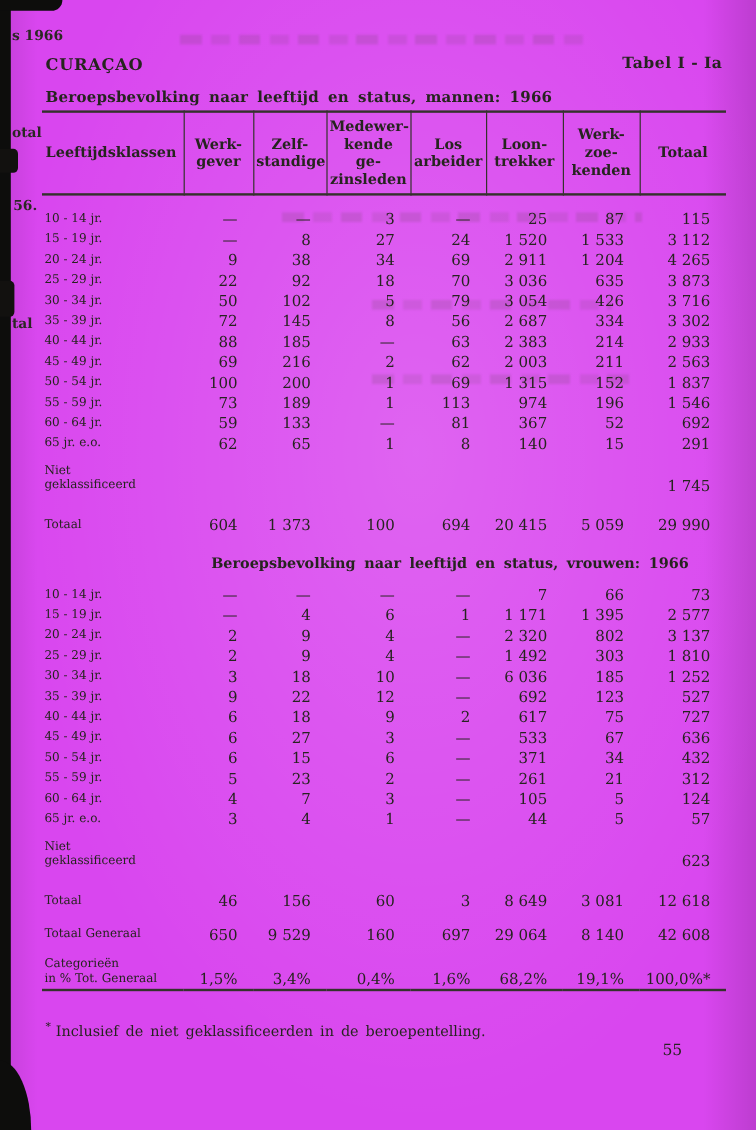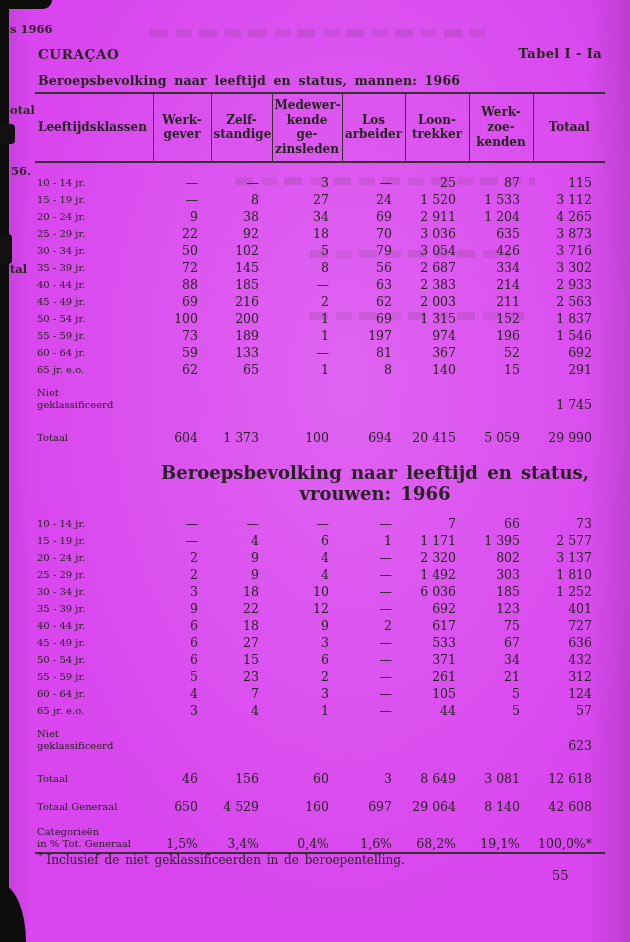--- a/index.html
+++ b/index.html
@@ -65,21 +65,21 @@
   .stat-table th.h-label { border-left:none; text-align:left; padding-left:3px; }
   .stat-table td { font-size:12.5px; padding:1px 0; vertical-align:bottom; }
   .stat-table td.lbl { font-weight:normal; font-size:10px; white-space:pre-line; padding-left:2px; line-height:1.25; }
   .stat-table td.num { text-align:right; padding-right:13px; font-variant-numeric:tabular-nums; }
   .stat-table tbody tr:first-child td { padding-top:12px; }
   .stat-table tr.niet td    { padding-top:9px; }
   .stat-table tr.total td   { padding-top:17px; padding-bottom:4px; }
   .stat-table tr.generaal td{ padding-top:9px; }
   .stat-table tr.percent td { padding-top:11px; }
   .stat-table td.section-title {
-    font-weight:bold; font-size:18px; text-align:center; word-spacing:3px;
+    font-weight:bold; font-size:12px; text-align:center; word-spacing:3px;
     padding:13px 0 11px 110px; vertical-align:middle;
   }
   .footnote { position:absolute; top:851px; left:38px; font-size:12px; word-spacing:2px; }
   .footnote sup { font-size:9px; margin-right:4px; }
   .pagenum { position:absolute; top:868px; left:552px; font-size:13px; }
 </style>
 </head>
 <body>
 
 <div class="page">
@@ -228,21 +228,21 @@
             <td class="num">69</td>
             <td class="num">1 315</td>
             <td class="num">152</td>
             <td class="num">1 837</td>
           </tr>
           <tr>
             <td class="lbl">55 - 59 jr.</td>
             <td class="num">73</td>
             <td class="num">189</td>
             <td class="num">1</td>
-            <td class="num">197</td>
+            <td class="num">113</td>
             <td class="num">974</td>
             <td class="num">196</td>
             <td class="num">1 546</td>
           </tr>
           <tr>
             <td class="lbl">60 - 64 jr.</td>
             <td class="num">59</td>
             <td class="num">133</td>
             <td class="num">—</td>
             <td class="num">81</td>
@@ -335,21 +335,21 @@
             <td class="num">1 252</td>
           </tr>
           <tr>
             <td class="lbl">35 - 39 jr.</td>
             <td class="num">9</td>
             <td class="num">22</td>
             <td class="num">12</td>
             <td class="num">—</td>
             <td class="num">692</td>
             <td class="num">123</td>
-            <td class="num">401</td>
+            <td class="num">527</td>
           </tr>
           <tr>
             <td class="lbl">40 - 44 jr.</td>
             <td class="num">6</td>
             <td class="num">18</td>
             <td class="num">9</td>
             <td class="num">2</td>
             <td class="num">617</td>
             <td class="num">75</td>
             <td class="num">727</td>
@@ -421,21 +421,21 @@
             <td class="num">156</td>
             <td class="num">60</td>
             <td class="num">3</td>
             <td class="num">8 649</td>
             <td class="num">3 081</td>
             <td class="num">12 618</td>
           </tr>
           <tr class="generaal">
             <td class="lbl">Totaal Generaal</td>
             <td class="num">650</td>
-            <td class="num">4 529</td>
+            <td class="num">9 529</td>
             <td class="num">160</td>
             <td class="num">697</td>
             <td class="num">29 064</td>
             <td class="num">8 140</td>
             <td class="num">42 608</td>
           </tr>
           <tr class="percent">
             <td class="lbl">Categorieën
 in % Tot. Generaal</td>
             <td class="num">1,5%</td>

